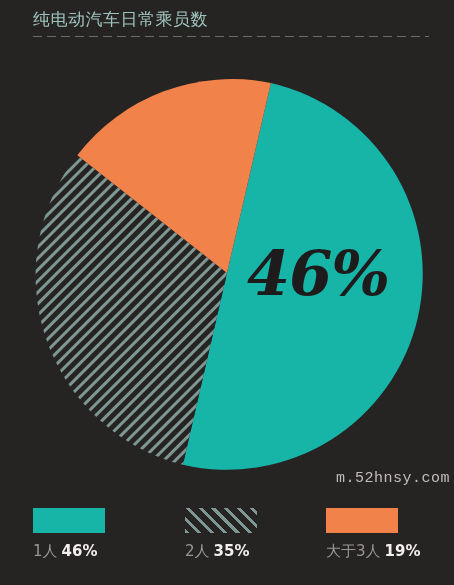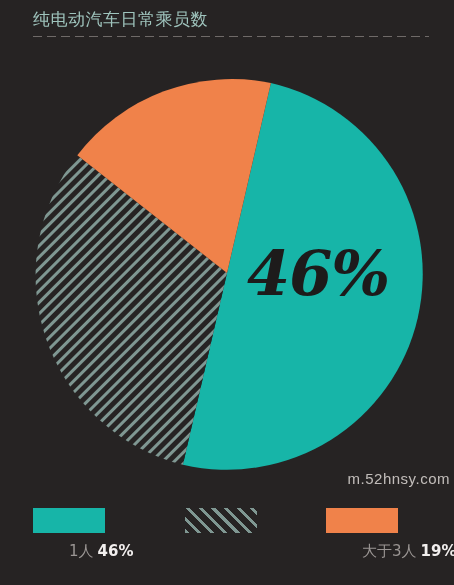--- a/index.html
+++ b/index.html
@@ -107,34 +107,33 @@
 
   .legend-text {
     margin-top: 9px;
     white-space: nowrap;
     font-family: "DejaVu Sans", "Liberation Sans", sans-serif;
     font-size: 15px;
     line-height: 18px;
   }
   .legend-label {
     color: #9a9593;
-    margin-left: 36px;
   }
   .legend-value {
     color: #f2efee;
     font-weight: bold;
     margin-left: 4px;
   }
 
   
   #watermark {
     position: absolute;
     right: 4px;
     bottom: 2px;
-    font-family: Liberation Sans, sans-serif;
+    font-family: Liberation Mono, monospace;
     font-size: 15px;
     letter-spacing: 0.5px;
     color: #cfcac7;
     opacity: 0.92;
   }
 </style>
 </head>
 <body>
 
 <div id="page">
@@ -167,20 +166,23 @@
 
     <div class="legend-item i0">
       <div class="legend-swatch sw-solid-teal"></div>
       <div class="legend-text">
         <span class="legend-label">1人</span><span class="legend-value">46%</span>
       </div>
     </div>
 
     <div class="legend-item i1">
       <div class="legend-swatch sw-hatch"></div>
+      <div class="legend-text">
+        <span class="legend-label">2人</span><span class="legend-value">35%</span>
+      </div>
     </div>
 
     <div class="legend-item i2">
       <div class="legend-swatch sw-solid-orange"></div>
       <div class="legend-text">
         <span class="legend-label">大于3人</span><span class="legend-value">19%</span>
       </div>
     </div>
 
   </div>

